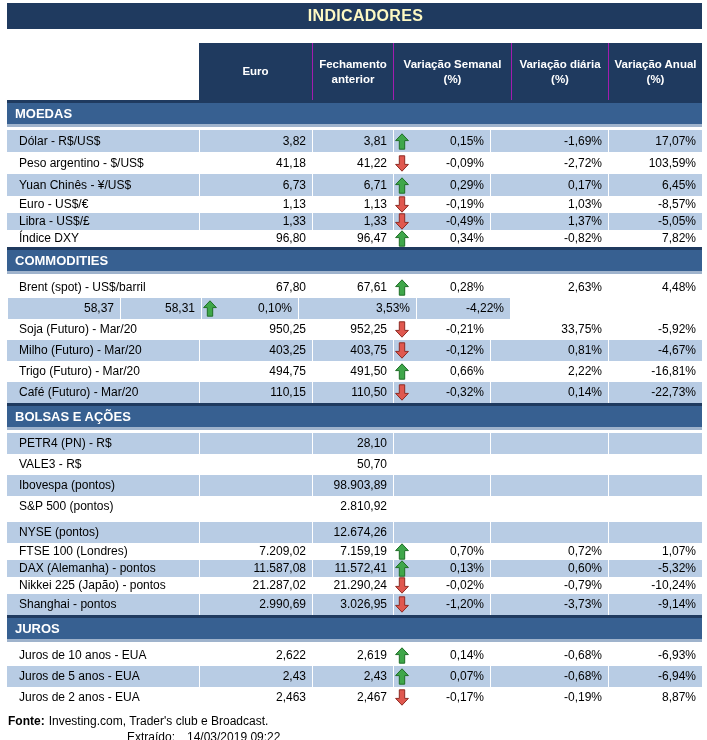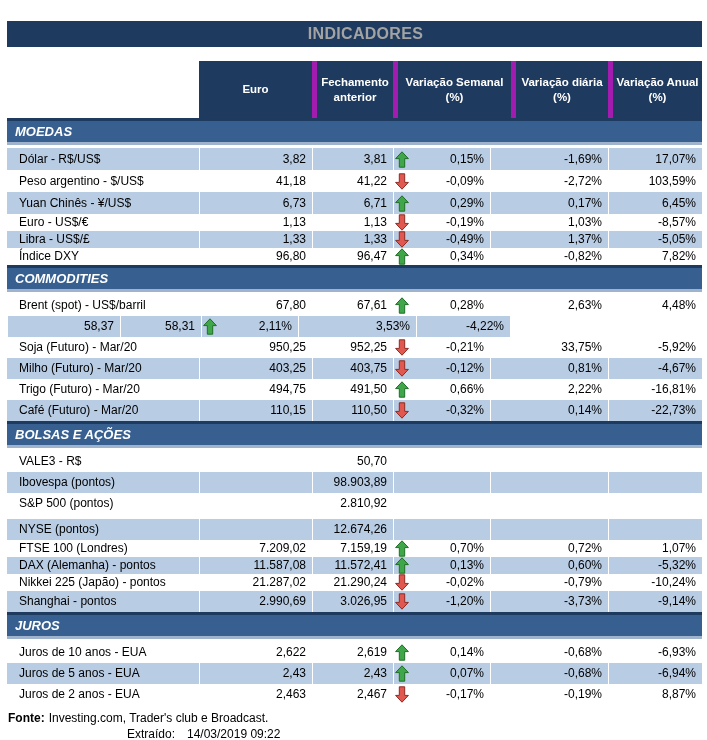--- a/index.html
+++ b/index.html
@@ -6,47 +6,46 @@
   body{
     width:707px;height:740px;background:#fff;color:#000;
     font-family:"Liberation Sans", sans-serif;
     -webkit-font-smoothing:antialiased;
     overflow:hidden;
   }
   .content{position:relative;margin-left:7px;width:695px;}
 
   
   .title-bar{
-    margin-top:21px;height:26px;line-height:26px;
-    background:var(--navy,#1F3A5F);color:#a3a3a3;
+    margin-top:3px;height:26px;line-height:26px;
+    background:var(--navy,#1F3A5F);color:#fef9c3;
     font-size:16px;font-weight:bold;text-align:center;letter-spacing:.3px;padding-left:22px;
   }
 
   
   .header-row{
     margin-top:14px;margin-left:192px;width:503px;height:57px;
     background:var(--navy,#1F3A5F);display:flex;
   }
   .hcell{
     box-sizing:border-box;display:flex;align-items:center;justify-content:center;
     text-align:center;color:#fff;font-weight:bold;font-size:11.5px;line-height:1.3;
     padding:0 3px;
   }
-  .hcell + .hcell{border-left:5px solid #a21caf;}
+  .hcell + .hcell{border-left:1px solid #a21caf;}
   .hc1{width:113px}.hc2{width:81px}.hc3{width:97px}.hc4{width:118px}.hc5{width:94px}
 
   
   .section-bar{
     height:21px;line-height:21px;
     background:var(--section,#376091);
     border-top:3px solid var(--navy,#1F3A5F);
     border-bottom:3px solid var(--section-bottom,#9FB3CC);
     color:#fff;font-weight:bold;font-size:13px;padding-left:8px;
     margin-bottom:3px;
-    font-style:italic;
   }
 
   
   .row{display:flex;height:22px;line-height:22px;font-size:12px;}
   .row.m{height:21px;line-height:21px;}
   .row.s{height:17px;line-height:17px;}
   .cell{box-sizing:border-box;border-left:1px solid transparent;overflow:hidden;white-space:nowrap;}
   .cell.label{width:192px;padding-left:12px;border-left:none;}
   .c-hoje{width:113px}.c-fech{width:81px}.c-diaria{width:97px}.c-sem{width:118px}.c-anual{width:94px}
   .cell.num{text-align:right;padding-right:6px;}
@@ -174,21 +173,21 @@
         <div class="cell num c-sem">2,63%</div>
         <div class="cell num c-anual">4,48%</div>
       </div>
       <div class="row shaded m">
         <div class="cell num c-hoje">58,37</div>
         <div class="cell num c-fech">58,31</div>
         <div class="cell c-diaria">
           <svg width="14" height="17" viewBox="0 0 14 17">
             <polygon points="7,0.8 13.4,7.6 9.7,7.6 9.7,16.2 4.3,16.2 4.3,7.6 0.6,7.6" fill="#3FA74A" stroke="#1F6E27" stroke-width="1" stroke-linejoin="round"></polygon>
           </svg>
-          <span class="val">2,11%</span>
+          <span class="val">0,10%</span>
         </div>
         <div class="cell num c-sem">3,53%</div>
         <div class="cell num c-anual">-4,22%</div>
       </div>
       <div class="row m">
         <div class="cell label">Soja (Futuro) - Mar/20</div>
         <div class="cell num c-hoje">950,25</div>
         <div class="cell num c-fech">952,25</div>
         <div class="cell c-diaria">
           <svg width="14" height="17" viewBox="0 0 14 17">
@@ -232,20 +231,30 @@
         <div class="cell c-diaria">
           <svg width="14" height="17" viewBox="0 0 14 17">
             <polygon points="7,16.2 0.6,9.4 4.3,9.4 4.3,0.8 9.7,0.8 9.7,9.4 13.4,9.4" fill="#E0584F" stroke="#8E2B23" stroke-width="1" stroke-linejoin="round"></polygon>
           </svg>
           <span class="val">-0,32%</span>
         </div>
         <div class="cell num c-sem">0,14%</div>
         <div class="cell num c-anual">-22,73%</div>
       </div>
       <div class="section-bar">BOLSAS E AÇÕES</div>
+      <div class="row shaded m">
+        <div class="cell label">PETR4 (PN) - R$</div>
+        <div class="cell num c-hoje"></div>
+        <div class="cell num c-fech">28,10</div>
+        <div class="cell c-diaria">
+          <span class="val"></span>
+        </div>
+        <div class="cell num c-sem"></div>
+        <div class="cell num c-anual"></div>
+      </div>
       <div class="row m">
         <div class="cell label">VALE3 - R$</div>
         <div class="cell num c-hoje"></div>
         <div class="cell num c-fech">50,70</div>
         <div class="cell c-diaria">
           <span class="val"></span>
         </div>
         <div class="cell num c-sem"></div>
         <div class="cell num c-anual"></div>
       </div>

